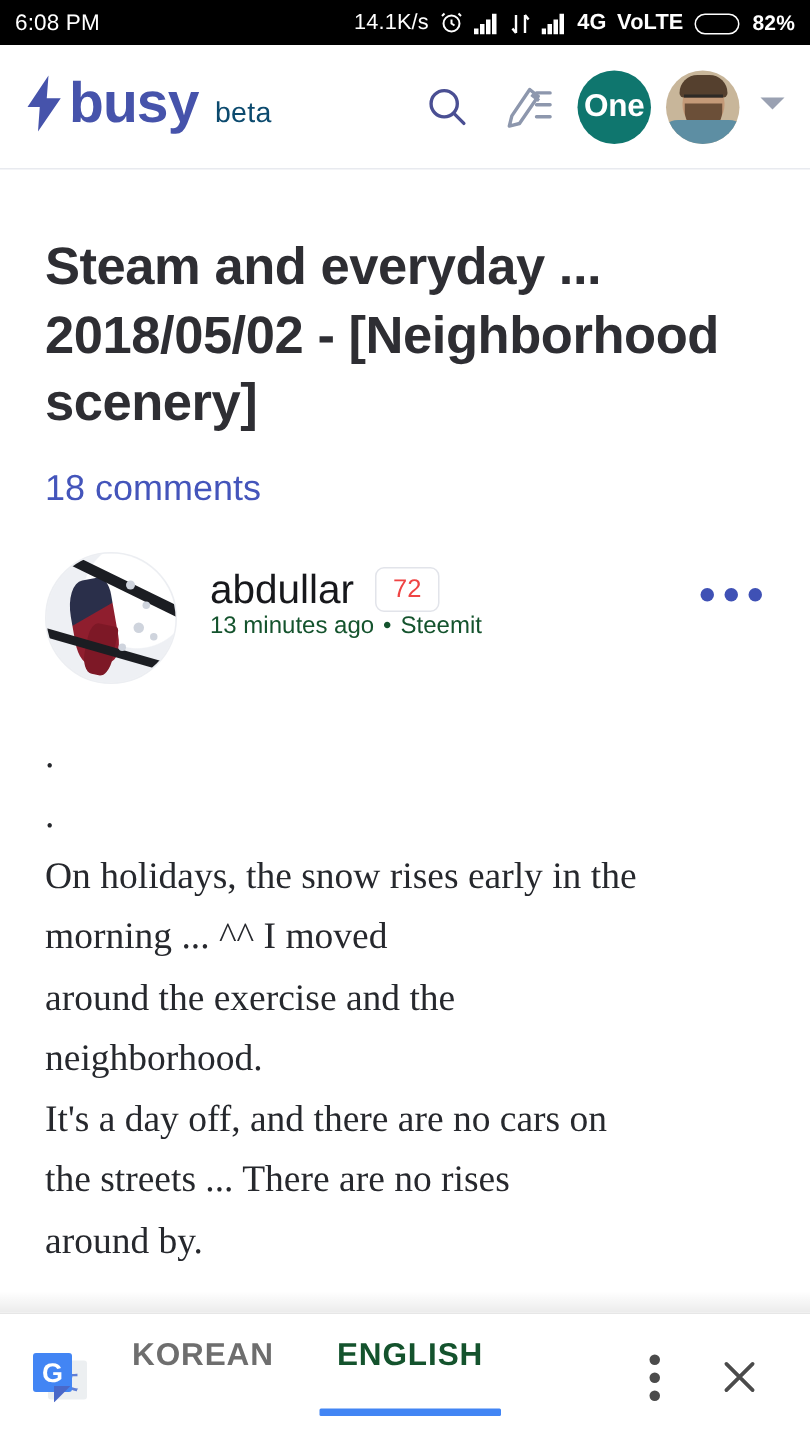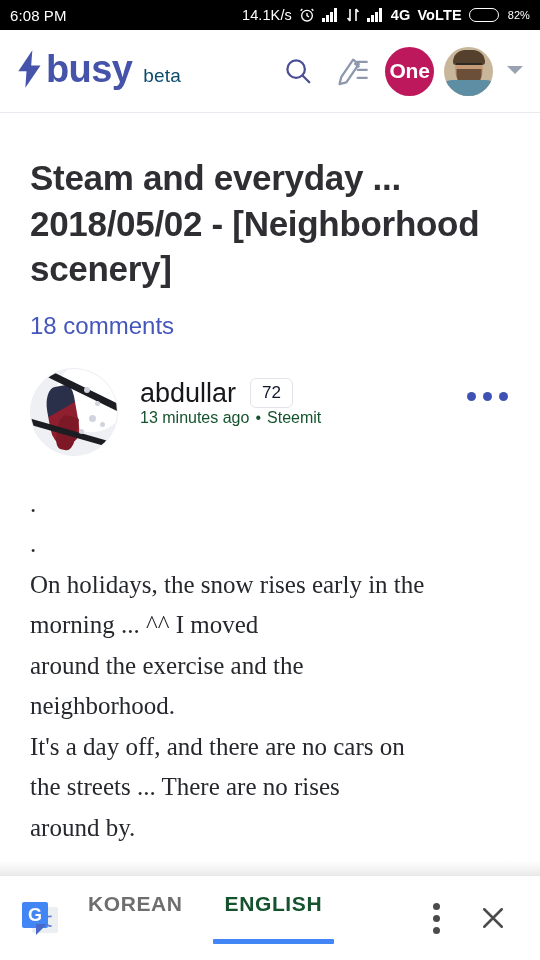--- a/index.html
+++ b/index.html
@@ -11,24 +11,24 @@
   }
   #screen { position: relative; width: 540px; height: 960px; background: #fff; }
 
   
   .statusbar {
     height: 30px; background: #000; color: #fff;
     display: flex; align-items: center;
     padding: 0 10px; font-size: 14.5px; letter-spacing: .1px;
   }
   .sb-clock { font-weight: 400; font-size: 15px; }
-  .sb-right { margin-left: auto; display: flex; align-items: center; gap: 7px; }
+  .sb-right { margin-left: auto; display: flex; align-items: flex-end; gap: 7px; }
   .sb-speed { font-size: 14.5px; }
   .sb-txt { font-size: 14.5px; font-weight: 700; }
-  .sb-batt-pct { font-size: 11px; font-weight: 400; margin-left: 2px; }
+  .sb-batt-pct { font-size: 14px; font-weight: 700; margin-left: 2px; }
 
   .icn { display: inline-block; line-height: 0; }
   .alarm svg, .sig svg, .updown svg { display: block; }
 
   .battery {
     width: 30px; height: 14px; border: 1.6px solid #fff;
     border-radius: 7px; position: relative; padding: 1.5px;
   }
   .battery .fill {
     height: 100%; width: 78%; background: #f5a623; border-radius: 5px;
@@ -44,21 +44,21 @@
   .logo-text {
     font-size: 38px; font-weight: 700; color: #4653ab;
     letter-spacing: -0.6px; line-height: 1;
   }
   .beta { font-size: 19px; color: #0c4a6e; margin-left: 11px; letter-spacing: .2px; }
 
   .appbar-actions { margin-left: auto; display: flex; align-items: center; }
   .act { margin-left: 22px; display: flex; align-items: center; line-height: 0; }
   .one-badge {
     width: 49px; height: 49px; border-radius: 50%;
-    background: #be185d; color: #fff;
+    background: #0f766e; color: #fff;
     display: flex; align-items: center; justify-content: center;
     font-size: 21px; font-weight: 700; letter-spacing: -.2px;
     margin-left: 16px;
   }
   .avatar-hdr {
     width: 49px; height: 49px; border-radius: 50%;
     margin-left: 10px; overflow: hidden; position: relative;
     background: #c8b69a;
   }
   .avatar-hdr .face {
@@ -124,21 +124,21 @@
     background: #7d1826; border-radius: 30% 10% 35% 40%;
     transform: rotate(12deg);
   }
   .aa-dot { position: absolute; background: #cfd4dd; border-radius: 50%; }
 
   .author-meta { margin-left: 22px; padding-top: 10px; flex: 1; }
   .author-line { display: flex; align-items: center; }
   .author-name { font-size: 27px; color: #17181c; font-weight: 400; }
   .rep-badge {
     margin-left: 14px; border: 1px solid #e2e4ea; border-radius: 6px;
-    padding: 3px 11px; font-size: 17px; color: #0f172a; background: #fff;
+    padding: 3px 11px; font-size: 17px; color: #ef4444; background: #fff;
     line-height: 1.25;
   }
   .author-sub { margin-top: 7px; font-size: 16px; color: #14532d; }
   .author-sub .sep { margin: 0 6px; }
   .post-menu {
     margin-left: auto; display: flex; align-items: center; gap: 7px;
     padding-top: 24px; padding-right: 2px;
   }
   .post-menu i { width: 9px; height: 9px; border-radius: 50%; background: #3f51b5; display: block; }
 

